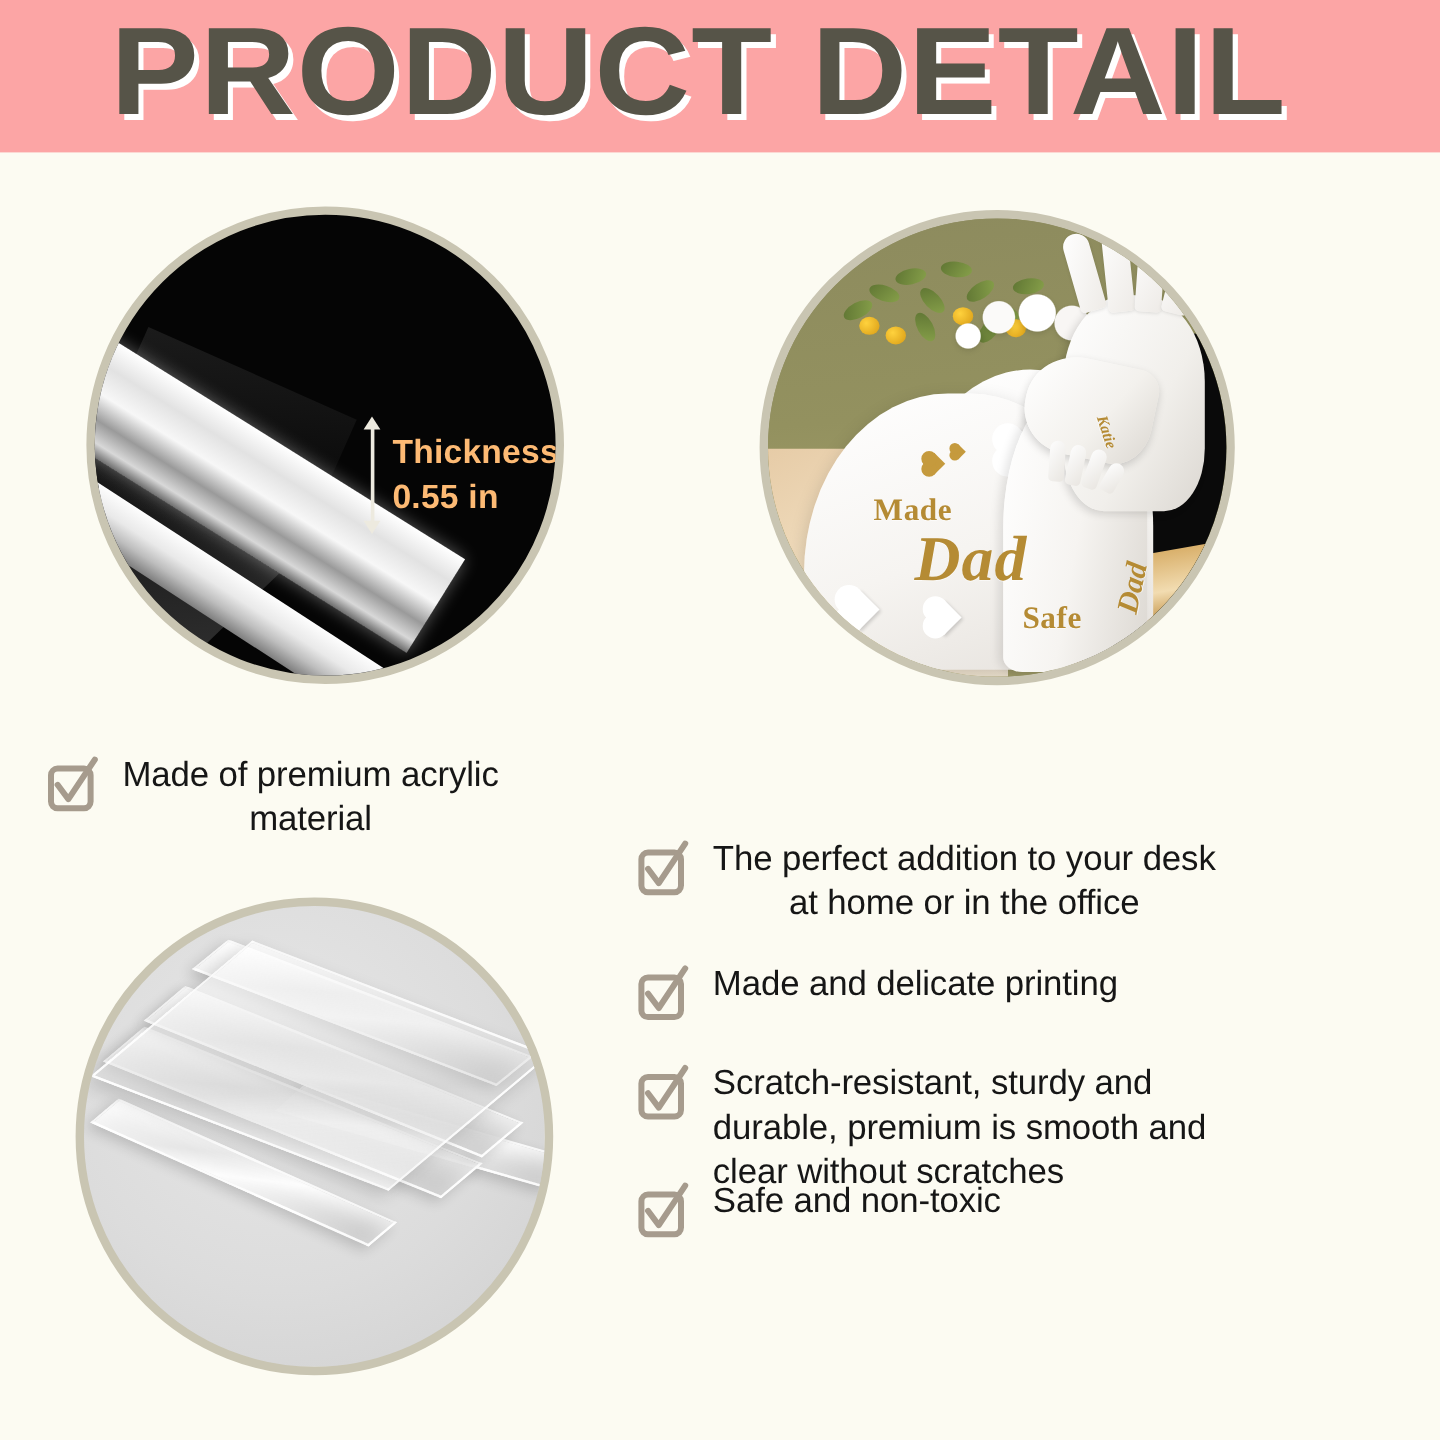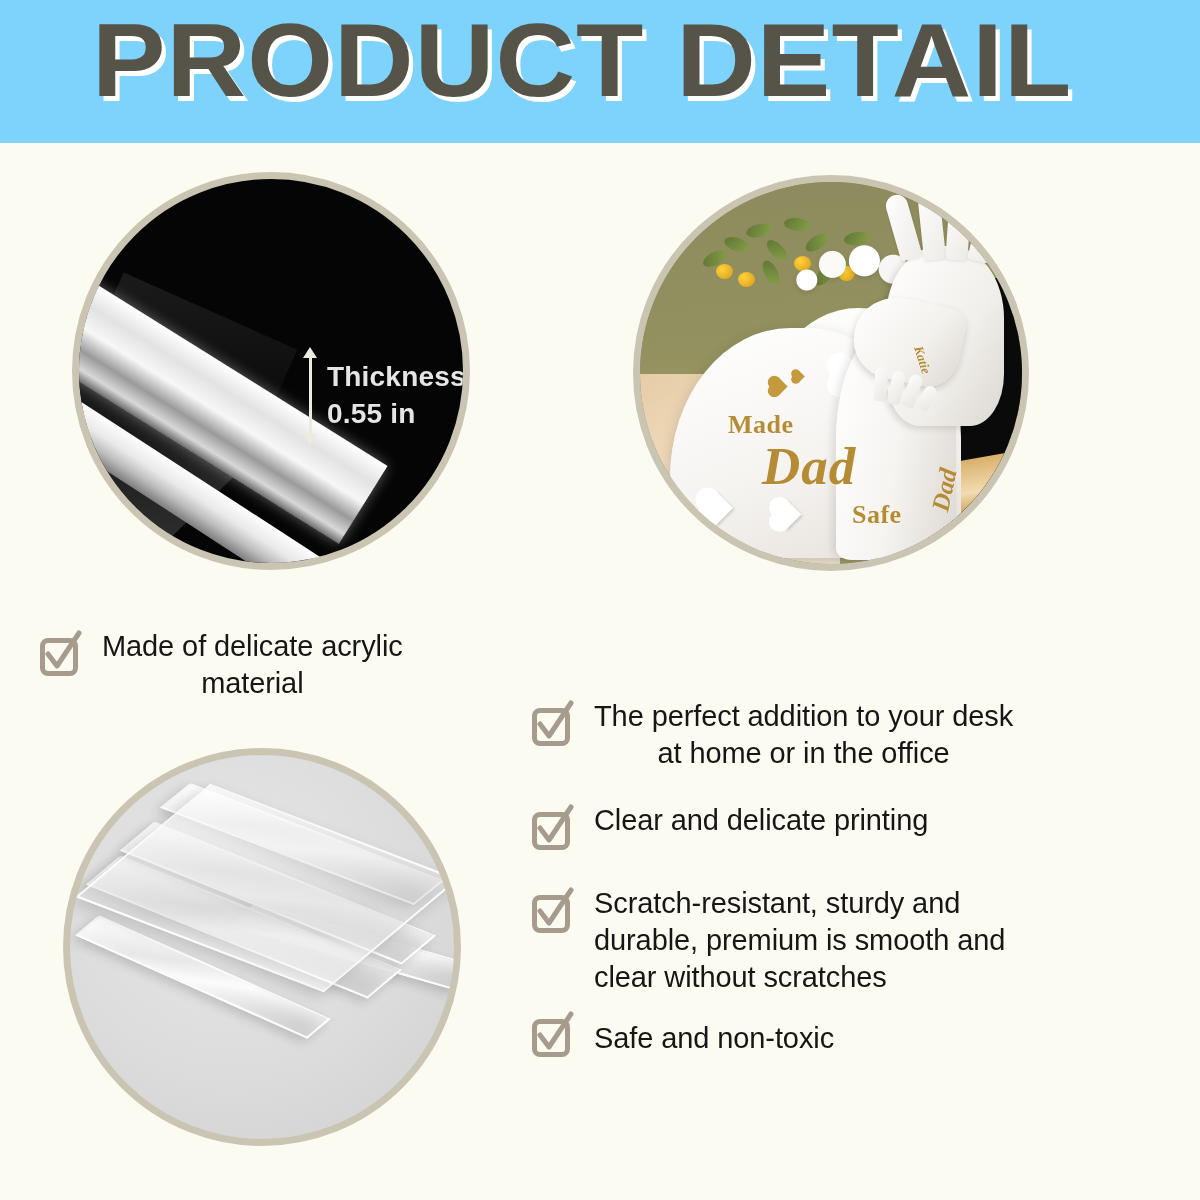--- a/index.html
+++ b/index.html
@@ -14,22 +14,22 @@
     overflow: hidden;
     position: relative;
   }
 
   
   .header-band {
     position: absolute;
     left: 0;
     top: 0;
     width: 1200px;
-    height: 143px;
-    background: #7dd3fc;
+    height: 127px;
+    background: #fca5a5;
     overflow: hidden;
   }
   .header-title {
     position: absolute;
     left: 92px;
     top: 4px;
     font-family: "Liberation Sans Narrow", "Liberation Sans", sans-serif;
     font-weight: bold;
     font-size: 104px;
     line-height: 112px;
@@ -131,21 +131,21 @@
   }
   .arrow-vertical .head-up {
     top: 0;
     border-bottom: 11px solid #EDEADF;
   }
   .arrow-vertical .head-down {
     bottom: 0;
     border-top: 11px solid #EDEADF;
   }
   .thickness-text {
-    color: #e5e5e5;
+    color: #fdba74;
     font-size: 28px;
     font-weight: bold;
     line-height: 1.32;
     letter-spacing: .2px;
     white-space: pre-line;
   }
 
   
   #circle-product {
     left: 633px;
@@ -397,21 +397,21 @@
     line-height: 1.28;
     letter-spacing: -.1px;
     white-space: pre-line;
   }
 
   #feature-0 { left: 38px;  top: 628px; width: 520px; }
   #feature-0 .feature-text { text-align: center; }
   #feature-1 { left: 530px; top: 698px; width: 660px; text-align: center; }
   #feature-2 { left: 530px; top: 802px; width: 660px; }
   #feature-3 { left: 530px; top: 885px; width: 660px; }
-  #feature-4 { left: 530px; top: 1009px; width: 660px; align-items: flex-end; }
+  #feature-4 { left: 530px; top: 983px; width: 660px; }
 </style>
 </head>
 <body>
 
 <div class="header-band">
   <div class="header-title">PRODUCT DETAIL</div>
 </div>
 
 <div class="photo-circle" id="circle-thickness">
   <div class="acryl-dark-wedge"></div>
@@ -496,21 +496,21 @@
   <div class="sheet-top"></div>
 </div>
 
 <div class="feature" id="feature-0">
   <div class="check-icon">
     <div class="box"></div>
     <svg width="46" height="46" viewBox="0 0 46 46">
       <path d="M10 24 L19 36 L41 3" fill="none" stroke="#A69B8D" stroke-width="5" stroke-linecap="round" stroke-linejoin="round"></path>
     </svg>
   </div>
-  <div class="feature-text">Made of delicate acrylic
+  <div class="feature-text">Made of premium acrylic
 material</div>
 </div>
 
 <div class="feature" id="feature-1">
   <div class="check-icon">
     <div class="box"></div>
     <svg width="46" height="46" viewBox="0 0 46 46">
       <path d="M10 24 L19 36 L41 3" fill="none" stroke="#A69B8D" stroke-width="5" stroke-linecap="round" stroke-linejoin="round"></path>
     </svg>
   </div>
@@ -518,21 +518,21 @@
 at home or in the office</div>
 </div>
 
 <div class="feature" id="feature-2">
   <div class="check-icon">
     <div class="box"></div>
     <svg width="46" height="46" viewBox="0 0 46 46">
       <path d="M10 24 L19 36 L41 3" fill="none" stroke="#A69B8D" stroke-width="5" stroke-linecap="round" stroke-linejoin="round"></path>
     </svg>
   </div>
-  <div class="feature-text">Clear and delicate printing</div>
+  <div class="feature-text">Made and delicate printing</div>
 </div>
 
 <div class="feature" id="feature-3">
   <div class="check-icon">
     <div class="box"></div>
     <svg width="46" height="46" viewBox="0 0 46 46">
       <path d="M10 24 L19 36 L41 3" fill="none" stroke="#A69B8D" stroke-width="5" stroke-linecap="round" stroke-linejoin="round"></path>
     </svg>
   </div>
   <div class="feature-text">Scratch-resistant, sturdy and

